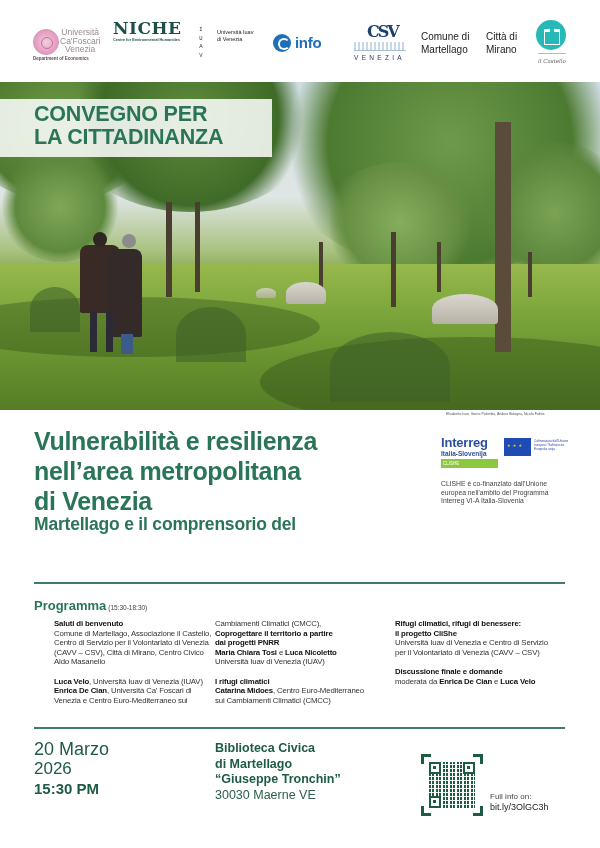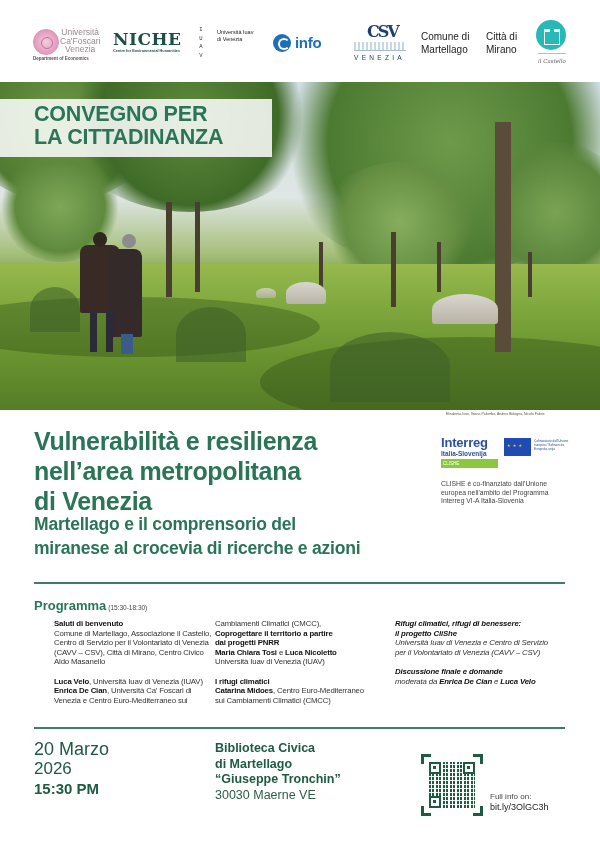--- a/index.html
+++ b/index.html
@@ -9,21 +9,21 @@
   
   .logos { position: absolute; left: 0; top: 0; width: 600px; height: 82px; }
   .logo { position: absolute; }
   .cf { left: 33px; top: 28px; width: 62px; height: 36px; }
   .cf .seal { position: absolute; left: 0; top: 1px; width: 26px; height: 26px; border-radius: 50%;
     background: radial-gradient(circle, #f3cfe0 0%, #e6a3c3 55%, #d98bb1 100%); border: 1px solid #d991b6; }
   .cf .seal::after { content: ""; position: absolute; left: 7px; top: 7px; width: 10px; height: 10px; border-radius: 50%; border: 1px solid #c5709b; }
   .cf .txt { position: absolute; left: 27px; top: 0; font-size: 8.5px; line-height: 8.5px; color: #9a8a93; font-family: "Liberation Sans", sans-serif; text-align: center; }
   .cf .dept { position: absolute; left: 0; top: 28px; font-size: 4.5px; font-weight: bold; color: #5d4f59; white-space: nowrap; }
 
-  .niche { left: 113px; top: 31px; width: 72px; height: 22px; }
+  .niche { left: 113px; top: 20px; width: 72px; height: 22px; }
   .niche .big { font-family: "DejaVu Serif", serif; font-weight: bold; font-size: 17px; letter-spacing: 0.5px; color: #1d4f47; line-height: 17px; }
   .niche .small { font-size: 3.8px; color: #1d4f47; white-space: nowrap; font-weight: bold; margin-top: 1px; }
 
   .iuav { left: 196px; top: 26px; width: 70px; height: 40px; }
   .iuav .letters { position: absolute; left: 0; top: 0; width: 10px; font-family: "Liberation Mono", monospace; font-size: 5.5px; line-height: 8.5px; color: #333; text-align: center; }
   .iuav .name { position: absolute; left: 21px; top: 3px; font-size: 5.5px; line-height: 6.5px; color: #222; white-space: nowrap; }
 
   .cmcc { left: 273px; top: 34px; width: 70px; height: 20px; }
   .cmcc .circle { position: absolute; left: 0; top: 0; width: 18px; height: 18px; border-radius: 50%; background: #1c6fb8; }
   .cmcc .circle::after { content: ""; position: absolute; left: 5px; top: 4px; width: 8px; height: 8px; border-radius: 50%; border: 2.5px solid #fff; border-right-color: transparent; }
@@ -80,21 +80,21 @@
   .rule { position: absolute; left: 34px; height: 1.5px; background: #3d7e65; }
 
   
   .prog-head { position: absolute; left: 34px; top: 598px; font-size: 13px; font-weight: bold; color: #2a7558; }
   .prog-head .times { font-size: 6.5px; font-weight: normal; color: #444; margin-left: 2px; }
   .col { position: absolute; font-size: 7.8px; line-height: 9.6px; color: #333; font-family: "Liberation Sans Narrow", "Liberation Sans", sans-serif; letter-spacing: -0.15px; }
   .col b { color: #111; }
   .col p { margin-bottom: 9.6px; }
   .col1 { left: 34px; top: 619px; width: 172px; margin-left: 20px; }
   .col2 { left: 215px; top: 619px; width: 170px; }
-  .col3 { left: 395px; top: 619px; width: 180px; font-style: italic; }
+  .col3 { left: 395px; top: 619px; width: 180px; }
 
   
   .date { position: absolute; left: 34px; top: 739px; color: #1e5b43; }
   .date .d1 { font-size: 18px; font-weight: normal; line-height: 20px; display: block; }
   .date .d2 { font-size: 17px; font-weight: normal; line-height: 20px; display: block; }
   .date .d3 { font-size: 15px; font-weight: bold; line-height: 19px; display: block; }
 
   .venue { position: absolute; left: 215px; top: 741px; color: #1e5b43; }
   .venue .v { display: block; font-size: 12.5px; line-height: 15.5px; font-weight: bold; }
   .venue .a { display: block; font-size: 12.5px; line-height: 15.5px; font-weight: normal; color: #2d5e49; }
@@ -223,21 +223,20 @@
 </div>
 <div class="credit">Elisabetta Ivan, Ileana Palombo, Andrea Bologna, Nicola Fabris</div>
 
 <div class="main-title">
   <div>Vulnerabilità e resilienza</div>
   <div>nell’area metropolitana</div>
   <div>di Venezia</div>
 </div>
 <div class="sub-title">
   <div>Martellago e il comprensorio del</div>
-  <div>miranese al crocevia di ricerche e azioni</div>
 </div>
 
 <div class="interreg">
   <div class="word">Interreg</div>
   <div class="country">Italia-Slovenija</div>
   <div class="clishe">CLISHE</div>
   <div class="eu"></div>
   <div class="eu-txt">Cofinanziato dall'Unione europea / Sofinancira Evropska unija</div>
 </div>
 <div class="interreg-desc">

